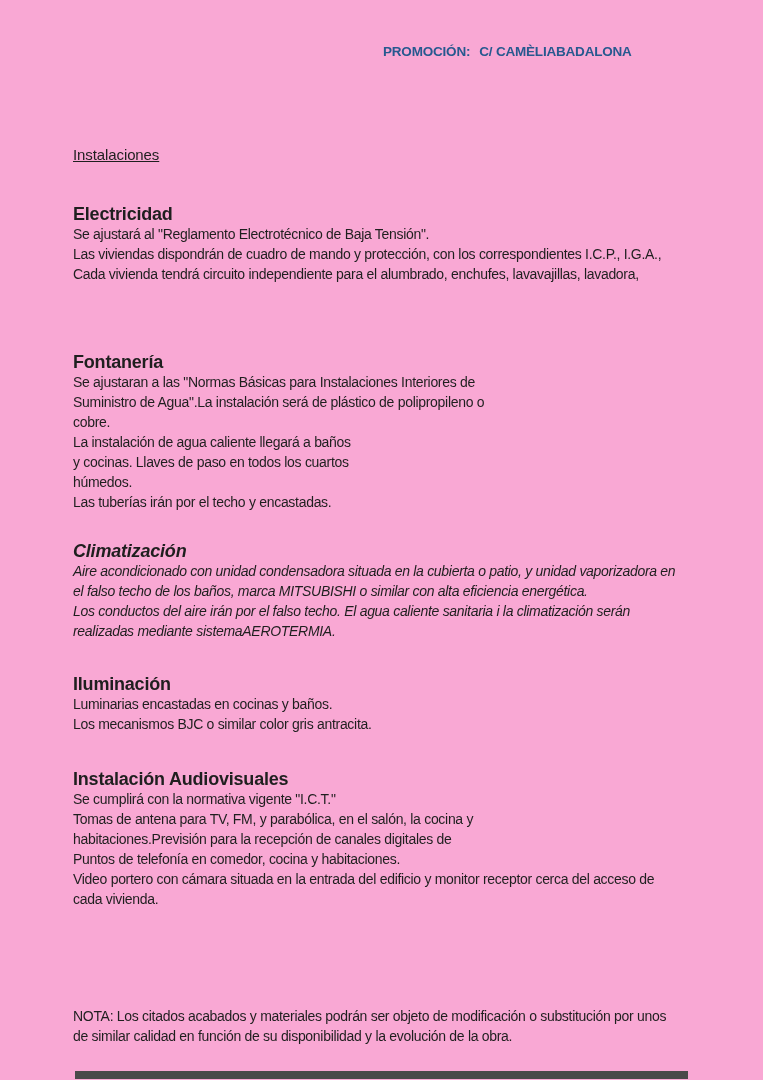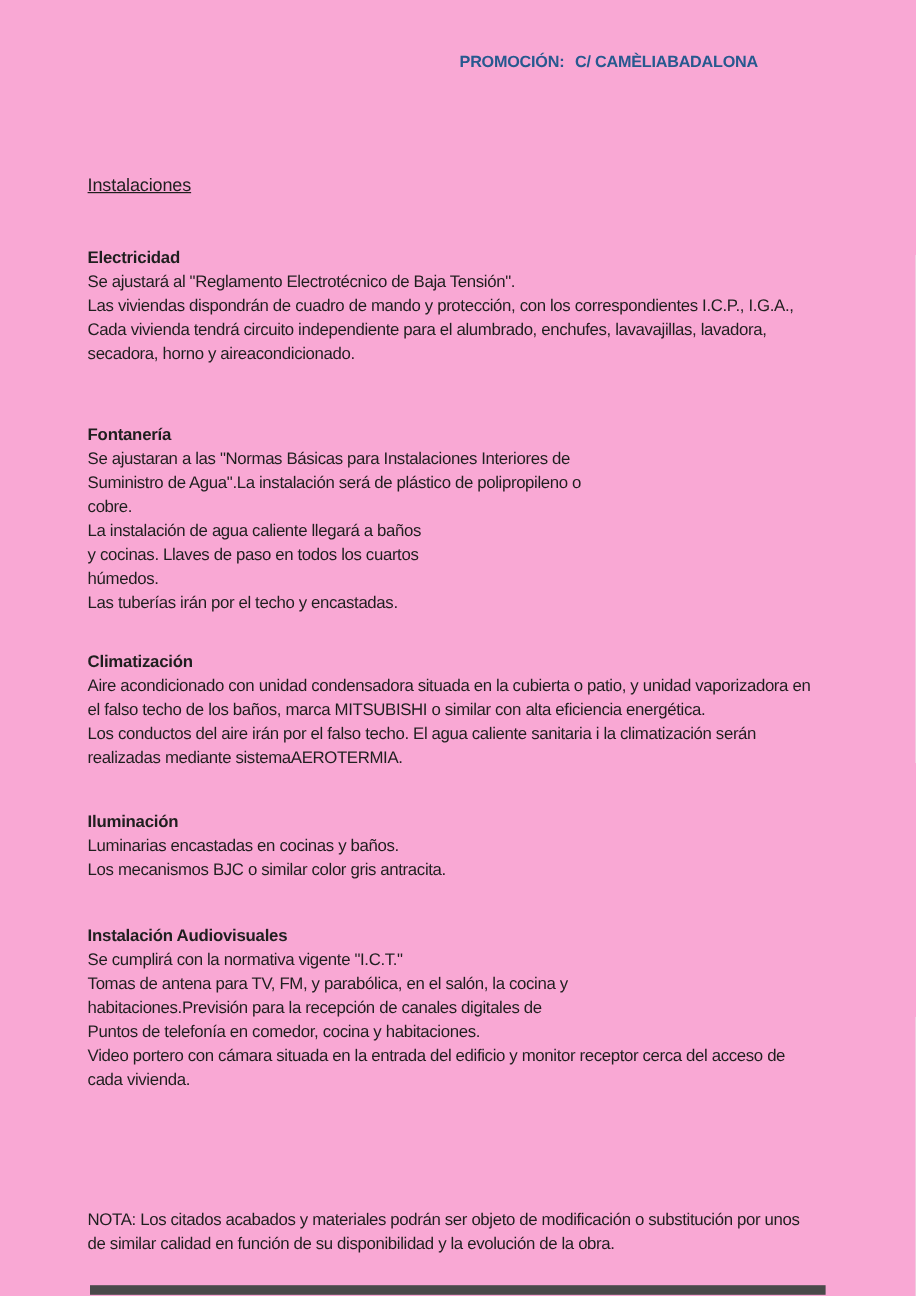--- a/index.html
+++ b/index.html
@@ -29,35 +29,35 @@
   .header .street{}
   .doc-title{
     position:absolute;top:146px;left:73px;
     font-size:15px;
     text-decoration:underline;
     letter-spacing:-0.1px;
   }
   .sec{position:absolute;left:73px;right:40px;}
   .sec h2{
     margin:0;padding:0;
-    font-size:14px;font-weight:bold;
+    font-size:18px;font-weight:bold;
     line-height:20px;
     letter-spacing:-0.2px;
     white-space:nowrap;
   }
   .lines{margin:0;padding:0;}
   .line{
     font-size:14px;
     line-height:20px;
     letter-spacing:-0.3px;
     white-space:nowrap;
   }
   .sec-0{top:204px;}
   .sec-1{top:352px;}
-  .sec-2{top:541px;}
+  .sec-2{top:541px;font-style:italic;}
   .sec-3{top:674px;}
   .sec-4{top:769px;}
   .note{position:absolute;left:73px;top:1006px;}
   .bottom-bar{
     position:absolute;left:75px;top:1071px;
     width:613px;height:8px;
     background:var(--bar);
   }
 </style>
 </head>
@@ -72,21 +72,20 @@
   </div>
 
   <div class="doc-title">Instalaciones</div>
 
   <section class="sec sec-0">
     <h2>Electricidad</h2>
     <div class="lines">
         <div class="line">Se ajustará al "Reglamento Electrotécnico de Baja Tensión".</div>
         <div class="line">Las viviendas dispondrán de cuadro de mando y protección, con los correspondientes I.C.P., I.G.A.,</div>
         <div class="line">Cada vivienda tendrá circuito independiente para el alumbrado, enchufes, lavavajillas, lavadora,</div>
-        <div class="line">secadora, horno y aireacondicionado.</div>
       </div>
   </section>
 
   <section class="sec sec-1">
     <h2>Fontanería</h2>
     <div class="lines">
         <div class="line">Se ajustaran a las "Normas Básicas para Instalaciones Interiores de</div>
         <div class="line">Suministro de Agua".La instalación será de plástico de polipropileno o</div>
         <div class="line">cobre.</div>
         <div class="line">La instalación de agua caliente llegará a baños</div>

